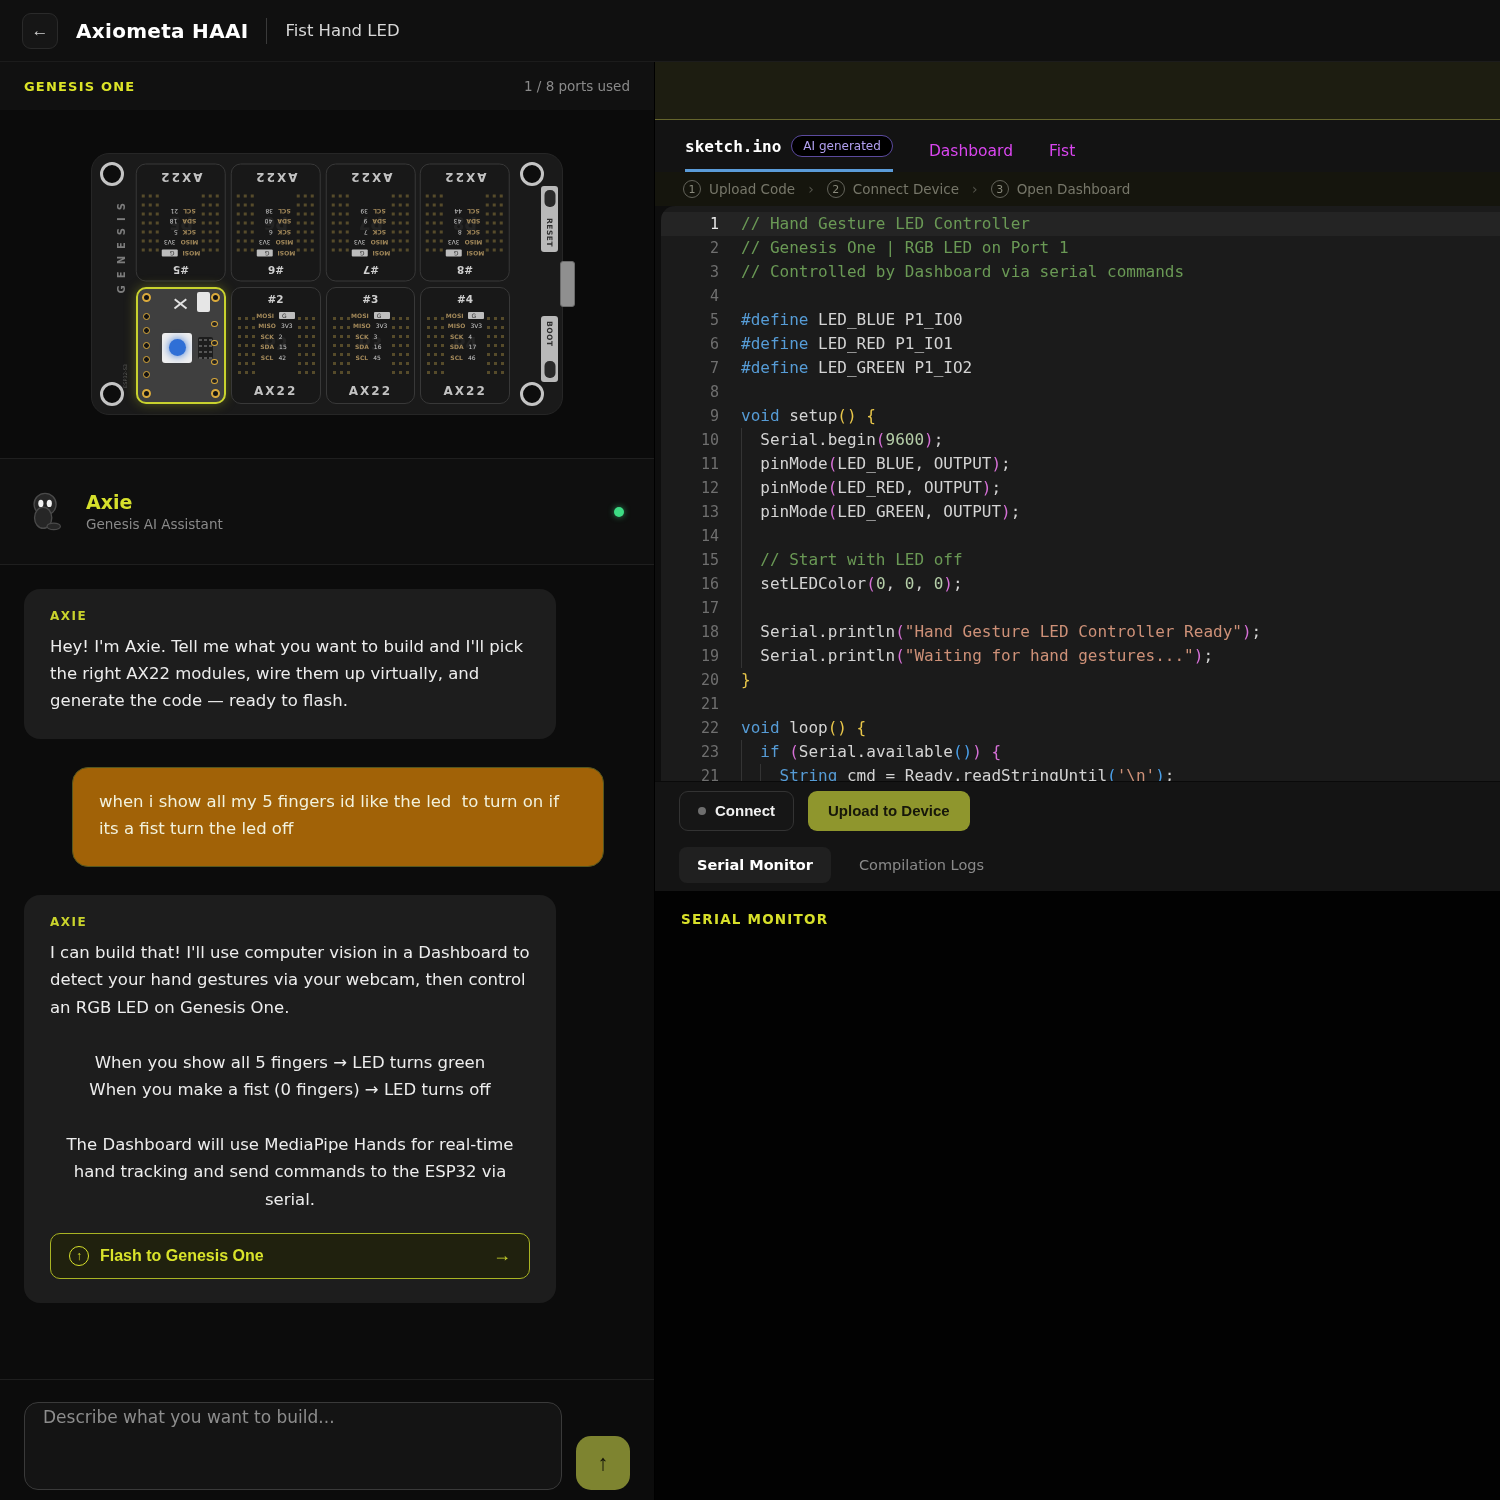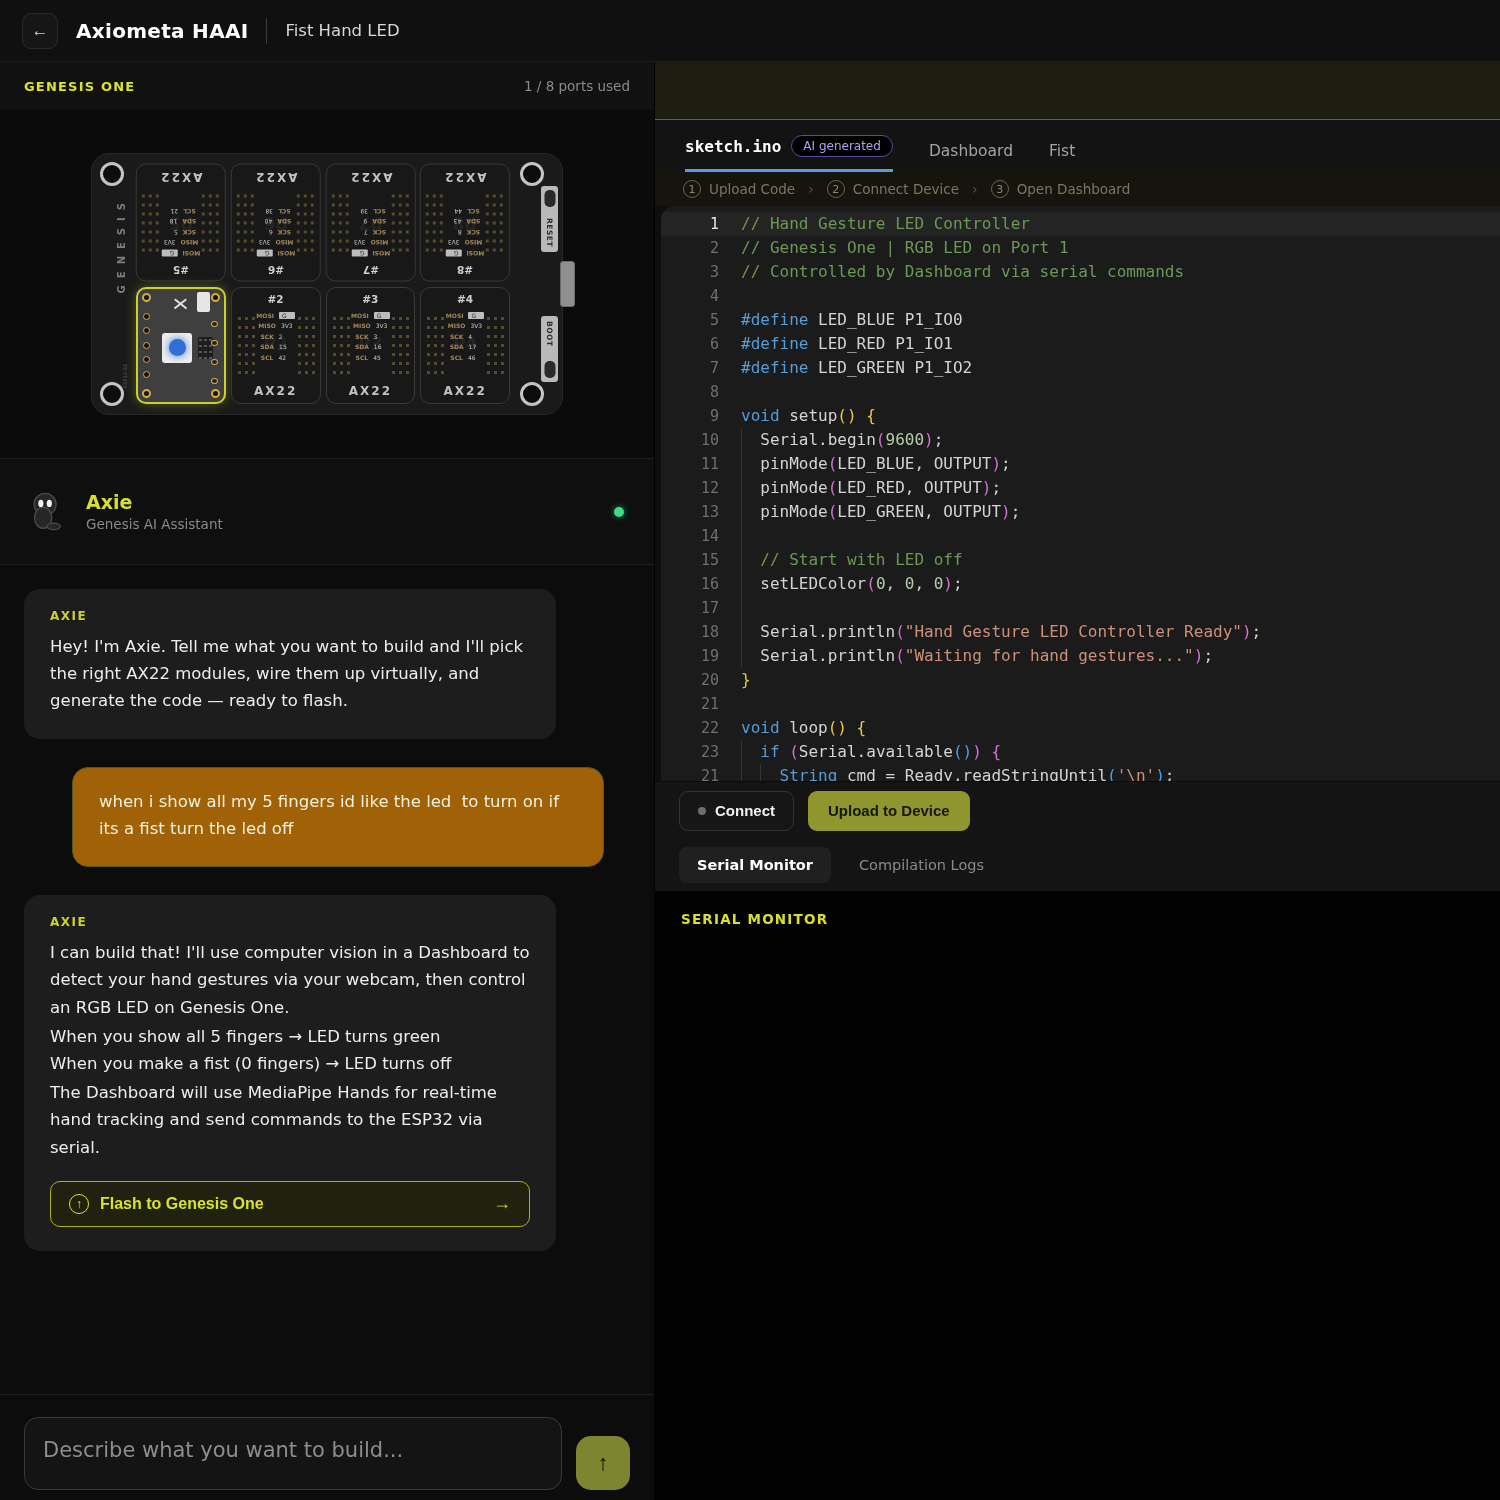--- a/index.html
+++ b/index.html
@@ -86,44 +86,44 @@
   .axie-sub { font-size:13.5px; color:#8a8a8a; }
   .status-dot { width:10px; height:10px; border-radius:50%; background:#3ddc84; box-shadow:0 0 6px rgba(61,220,132,.6); }
 
   
   .chat { flex:1; overflow:hidden; padding:24px 24px 0 24px; display:flex; flex-direction:column; gap:28px; }
   .bubble { border-radius:16px; padding:20px 26px 24px 26px; max-width:532px; }
   .bubble.assistant { background:#1d1d1d; align-self:flex-start; }
   .bubble.user { background:#a16207; border:1px solid #55571f; align-self:flex-end; margin-right:26px; }
   .bubble-label { font-size:12px; font-weight:bold; letter-spacing:1.5px; color:#c9d32c; margin-bottom:10px; }
   .bubble p { font-size:16.5px; line-height:1.65; color:#ededed; white-space:pre-wrap; }
-  .bubble p + p { margin-top:2px; }
+  .bubble p + p { margin-top:28px;text-align:center; }
   .bubble.user p { color:#f2f2dd; }
   .flash-btn { margin-top:20px; height:46px; width:100%; display:flex; align-items:center; justify-content:space-between;
                background:#20210e; border:1px solid #a9b423; border-radius:10px; padding:0 18px; cursor:pointer; }
   .flash-left { display:flex; align-items:center; gap:11px; font-size:16px; font-weight:bold; color:#d9e32b; }
   .flash-circle { width:20px; height:20px; border:1.8px solid #d9e32b; border-radius:50%;
                   display:flex; align-items:center; justify-content:center; font-size:12px; font-weight:bold; color:#d9e32b; }
   .flash-arrow { color:#c9d32c; font-size:18px; }
 
   
   .composer { border-top:1px solid #1f1f1f; padding:22px 24px 10px 24px; background:#0c0c0c; }
   .composer-row { display:flex; gap:14px; align-items:stretch; }
-  .composer textarea { flex:1; height:73px; background:#141414; border:1px solid #3a3a3a; border-radius:14px;
-                       resize:none; padding:20px 18px; font-family:"DejaVu Sans",sans-serif; font-size:21px; color:#ddd; }
+  .composer textarea { flex:1; height:88px; background:#141414; border:1px solid #3a3a3a; border-radius:14px;
+                       resize:none; padding:4px 18px; font-family:"DejaVu Sans",sans-serif; font-size:17px; color:#ddd; }
   .composer textarea::placeholder { color:#8d8d8d; }
   .send-btn { width:54px; height:54px; align-self:flex-end; background:#7e8430; border:none; border-radius:15px;
               font-size:22px; color:#15150a; cursor:pointer; }
   .disclaimer { text-align:center; font-size:12.5px; color:#5f5f5f; margin-top:16px; }
 
   
   .right { flex:1; display:flex; flex-direction:column; background:#0e0e0e; }
   .right-band { height:58px; background:#1d1d11; border-bottom:1px solid rgba(190,190,80,.45); }
   .tabs-row { height:52px; background:#131313; display:flex; align-items:flex-end; gap:36px; padding:0 0 0 30px; }
-  .tab { display:flex; align-items:center; gap:10px; padding-bottom:12px; font-size:15.5px; color:#a3a3a3; cursor:pointer; }
+  .tab { display:flex; align-items:center; gap:10px; padding-bottom:12px; font-size:15.5px; color:#d946ef; cursor:pointer; }
   .tab .tab-label { font-family:"DejaVu Sans",sans-serif; }
   .tab.active { border-bottom:3px solid #5a9bd8; color:#fff; }
   .tab.active .tab-label { font-family:"DejaVu Sans Mono",monospace; font-weight:bold; font-size:16px; }
   .badge { font-size:12px; color:#b1a0f0; background:#000000; border:1px solid #5b4a9e; border-radius:999px; padding:3px 11px; }
   .steps-row { height:34px; background:#15150d; display:flex; align-items:center; gap:13px; padding:0 28px; }
   .step { display:flex; align-items:center; gap:8px; font-size:13.5px; color:#77776a; }
   .step-num { width:18px; height:18px; border:1px solid #63635a; border-radius:50%; display:flex; align-items:center;
               justify-content:center; font-size:11px; color:#8a8a7c; }
   .step-sep { color:#55554c; font-size:14px; }
 

